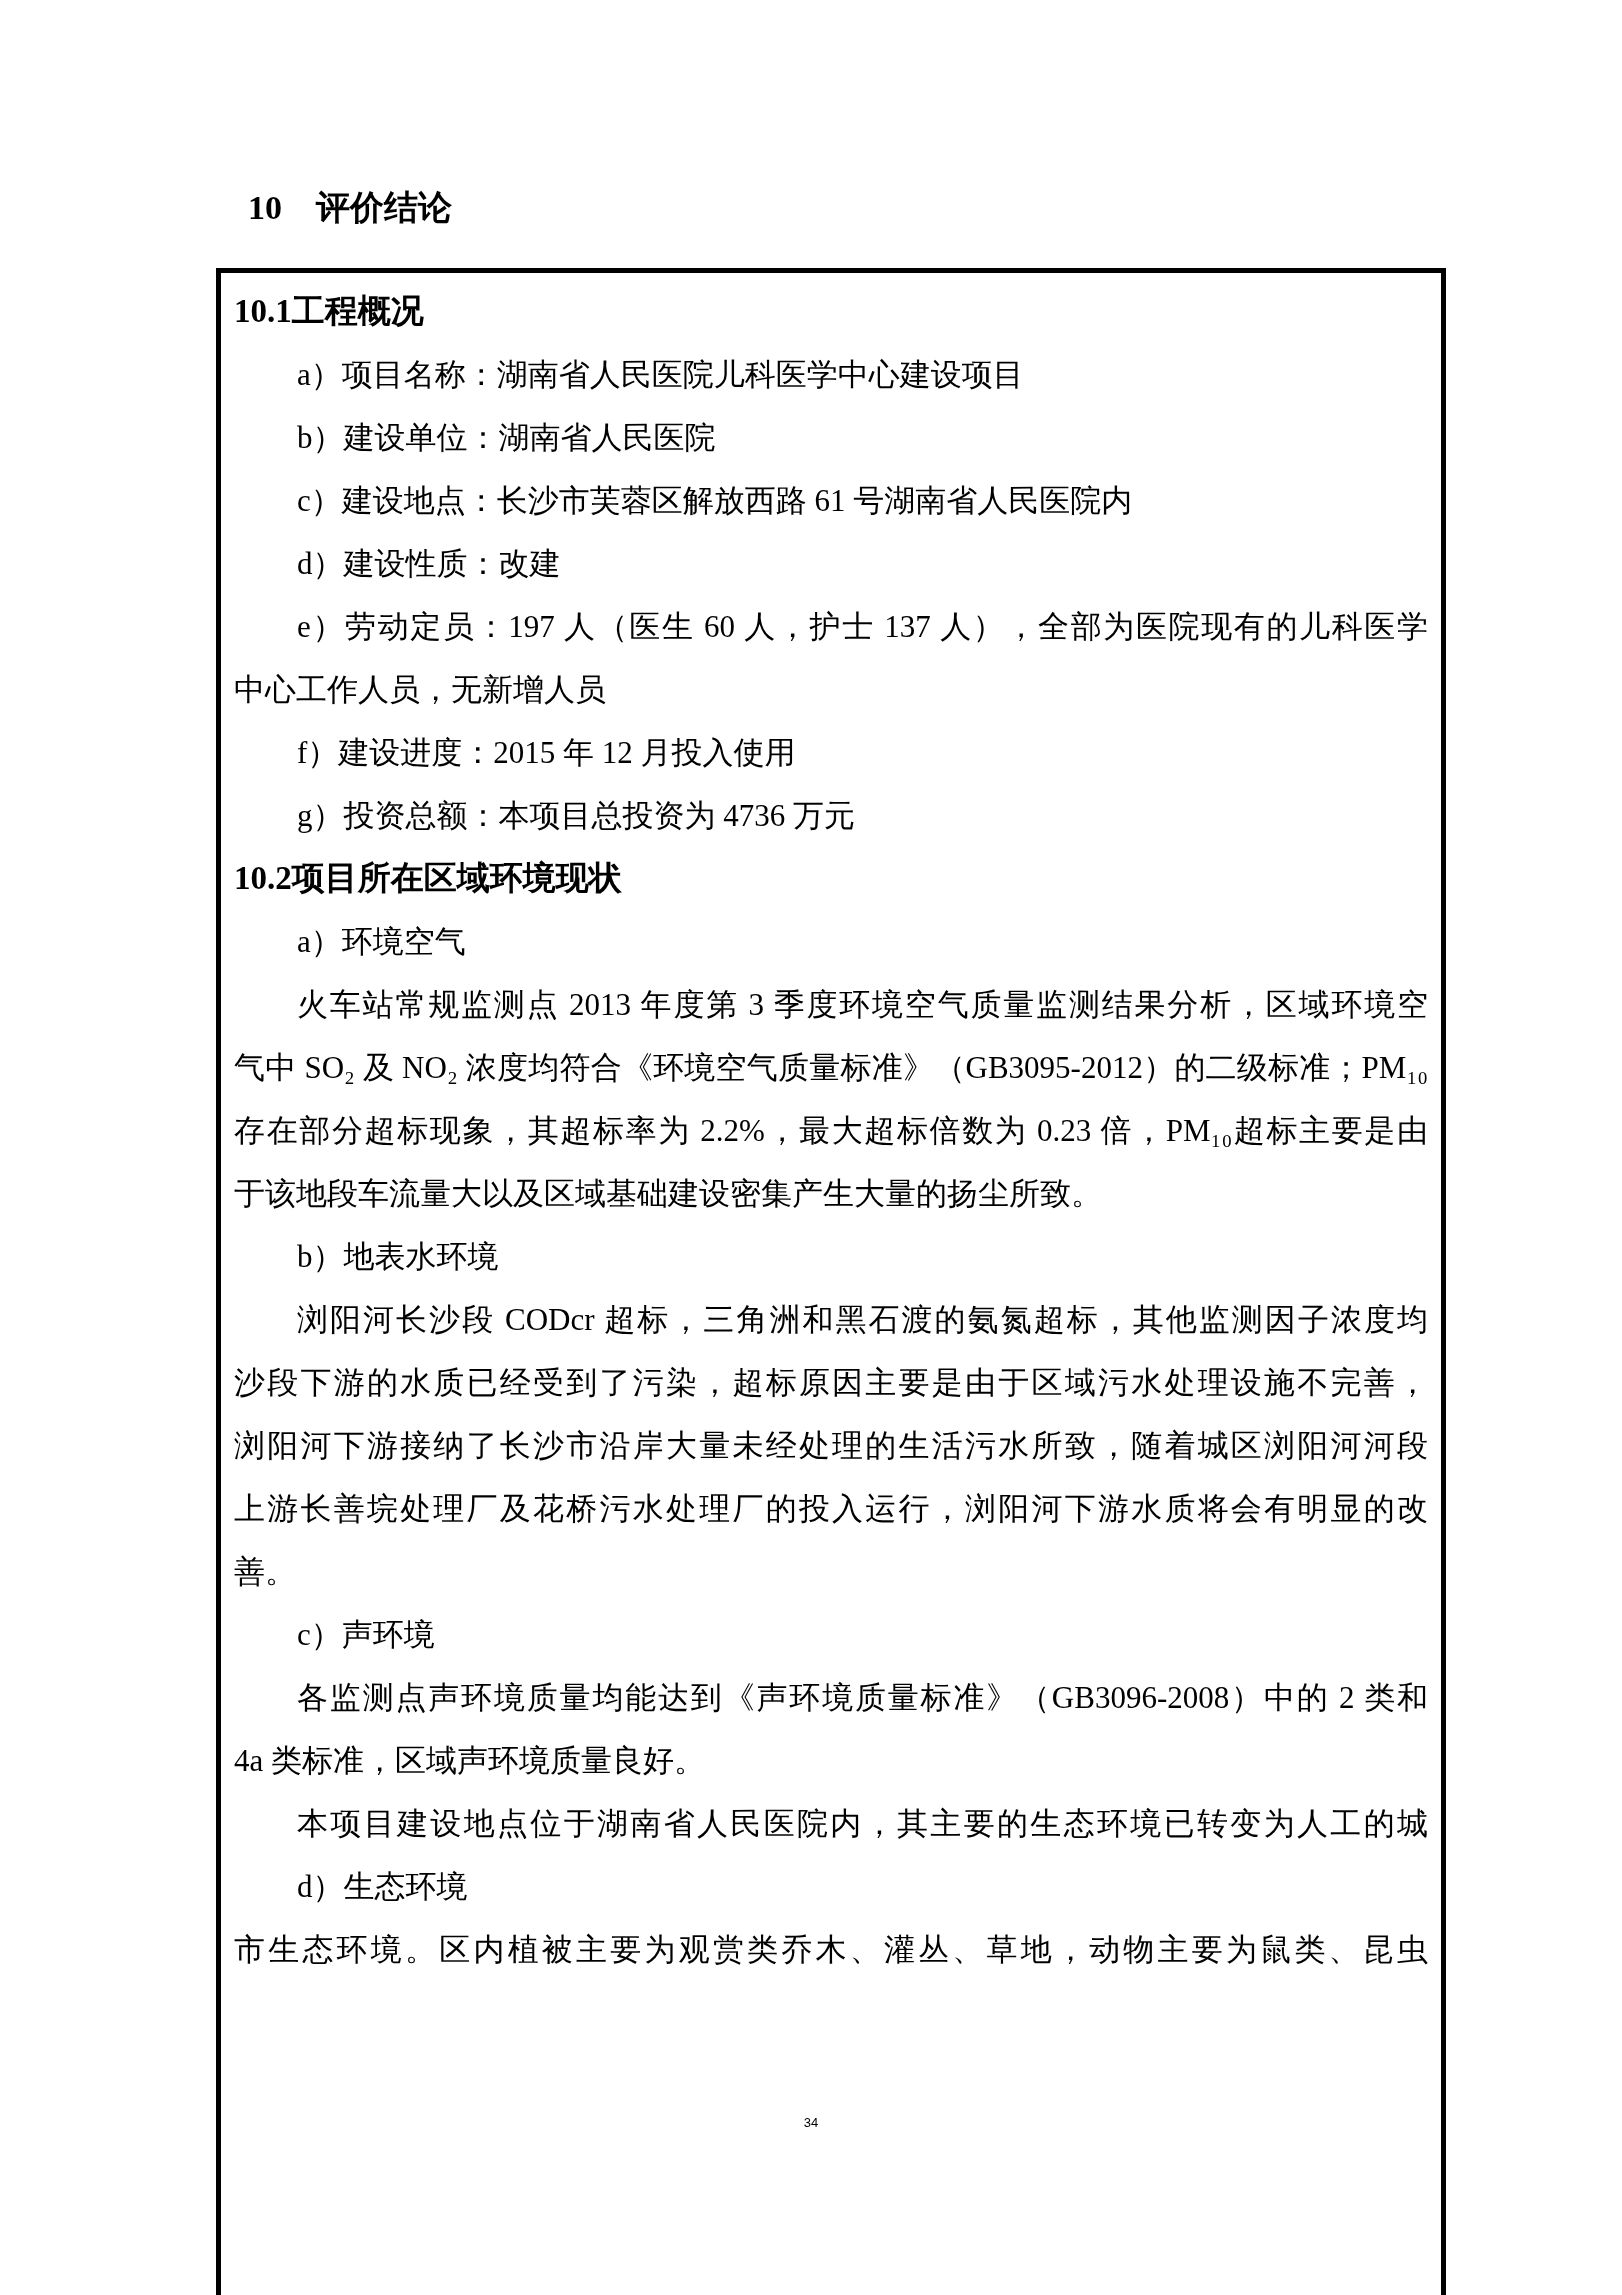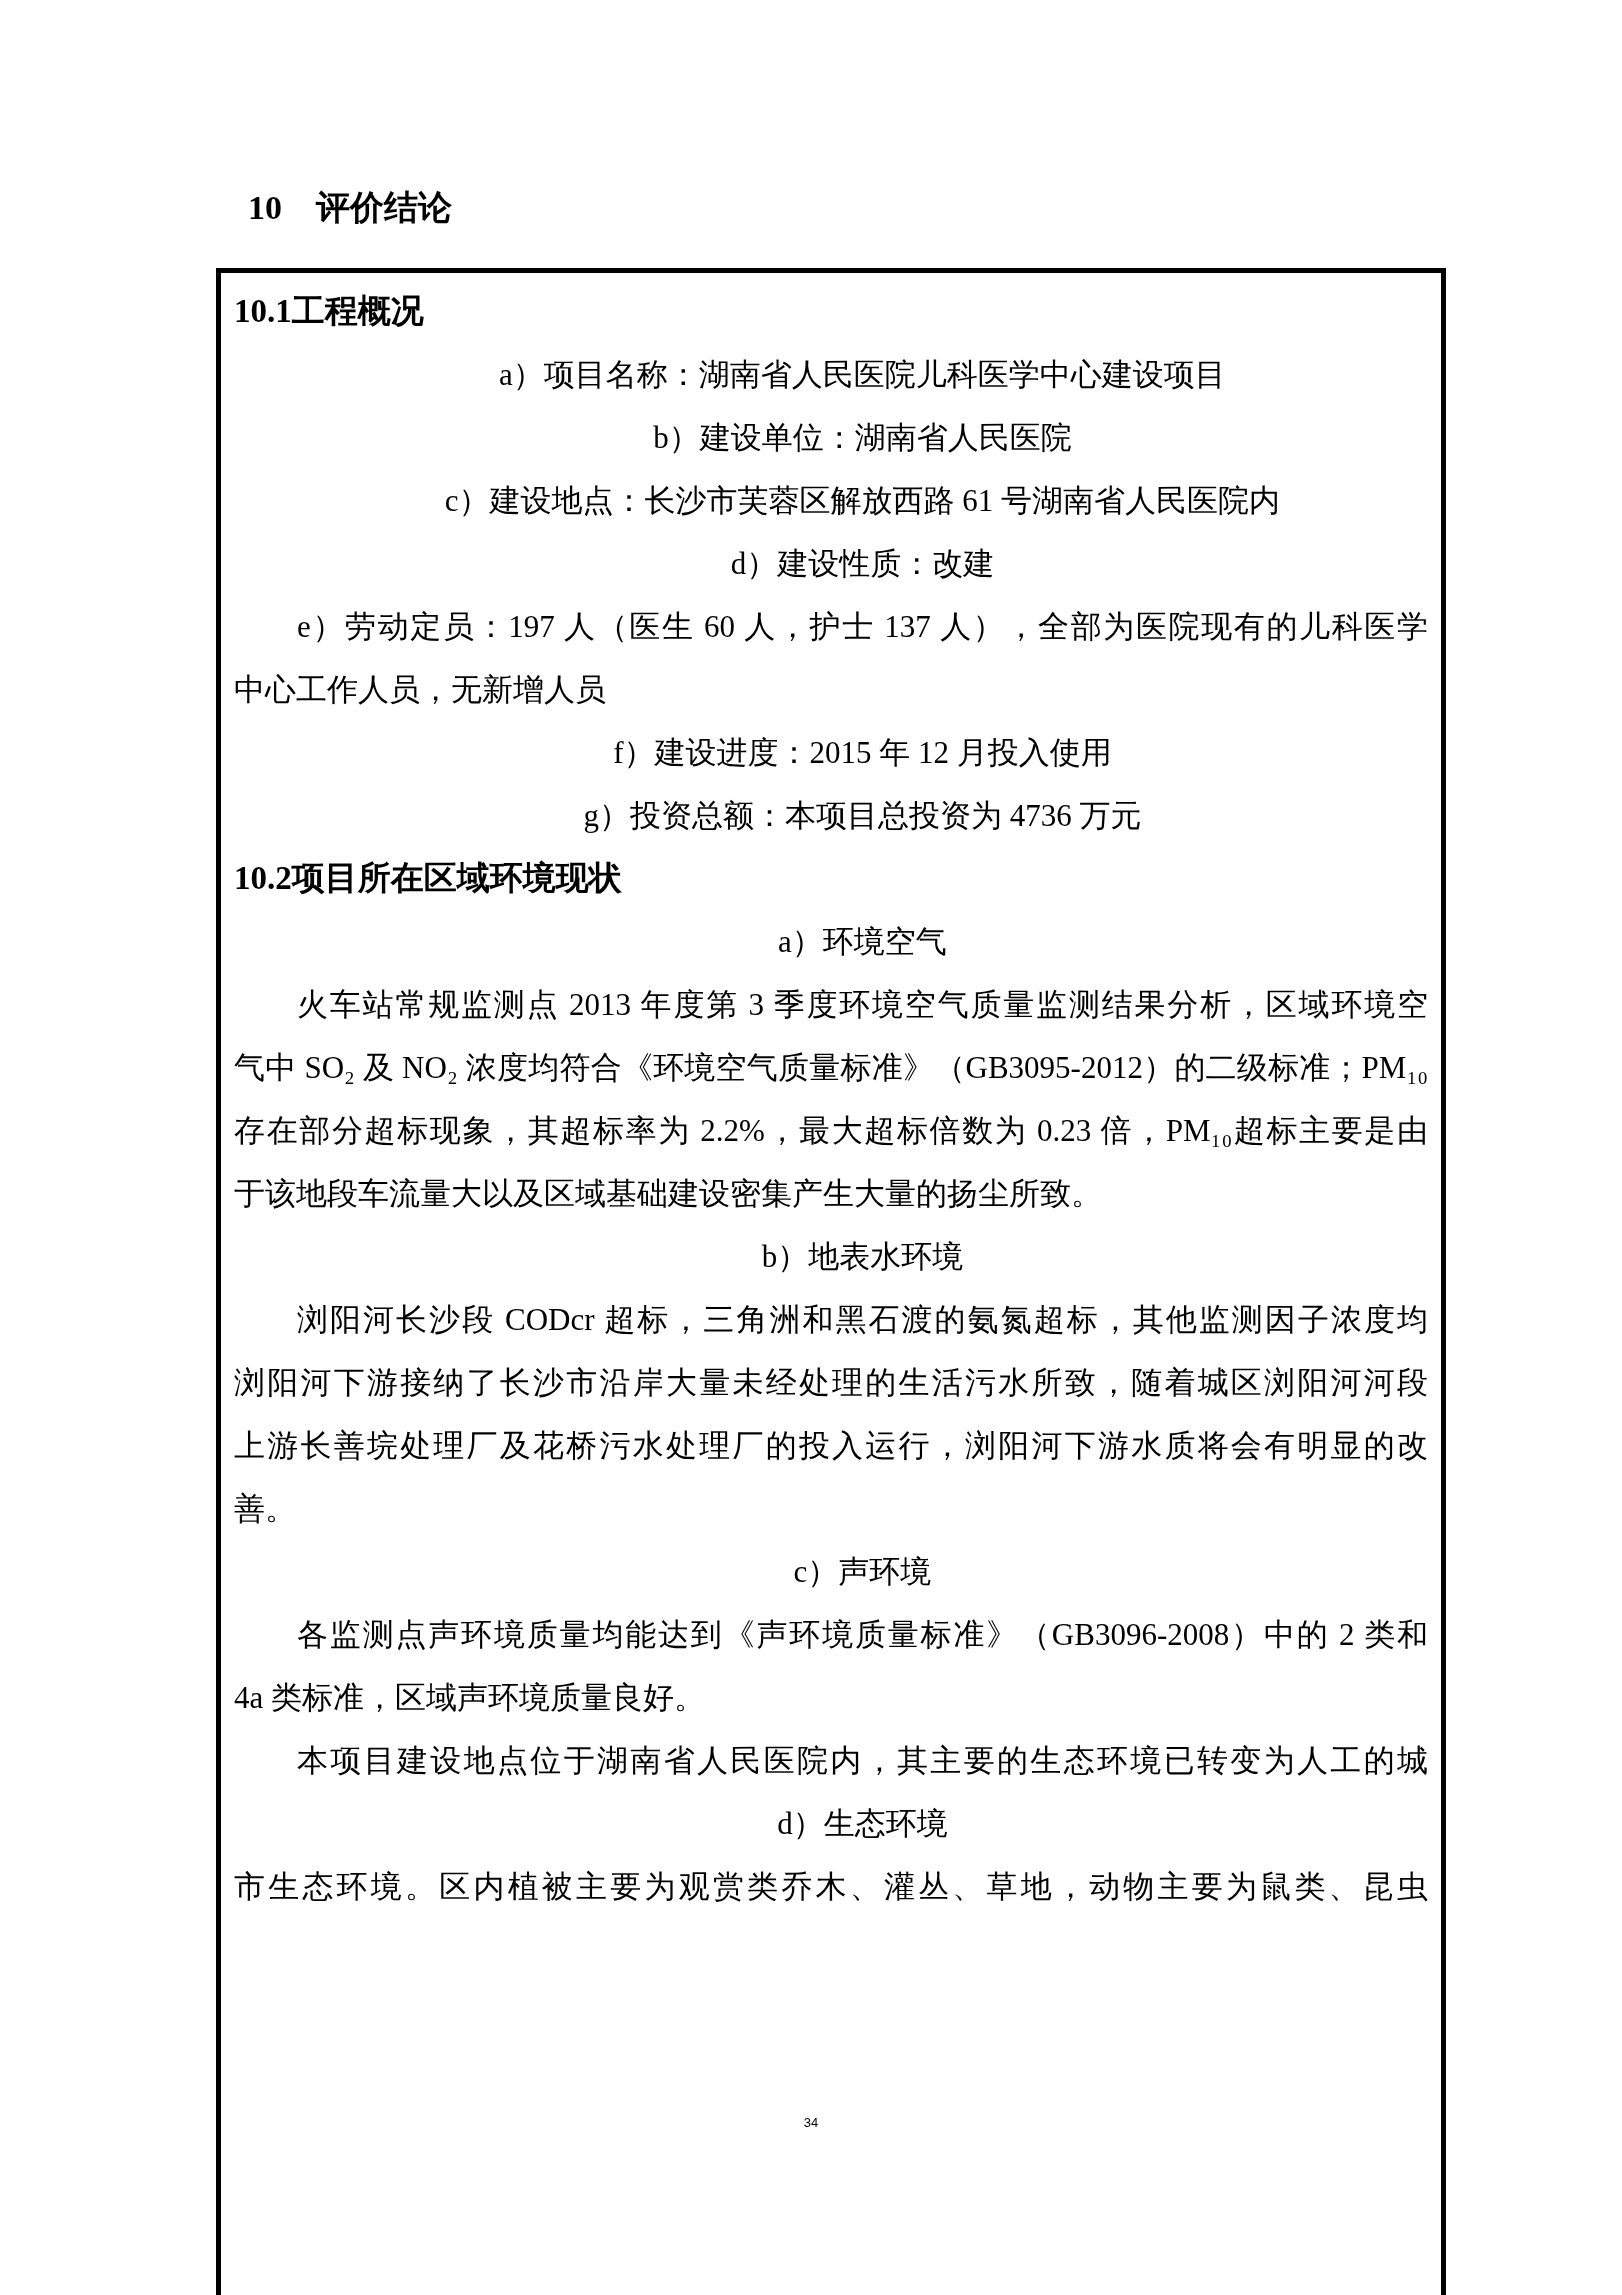--- a/index.html
+++ b/index.html
@@ -42,21 +42,20 @@
     font-size: 31px;
     text-align: left;
     overflow: hidden;
   }
   .line.h2 {
     font-weight: bold;
     font-size: 33px;
   }
   .line.indent {
     text-indent: 63px;
-    text-align: center;
   }
   .line.fill {
     text-align: justify;
     text-align-last: justify;
   }
   .page-number {
     position: absolute;
     left: 0;
     right: 0;
     top: 2115px;
@@ -83,20 +82,21 @@
     <div class="line indent">f）建设进度：2015 年 12 月投入使用</div>
     <div class="line indent">g）投资总额：本项目总投资为 4736 万元</div>
     <div class="line h2">10.2项目所在区域环境现状</div>
     <div class="line indent">a）环境空气</div>
     <div class="line indent fill">火车站常规监测点 2013 年度第 3 季度环境空气质量监测结果分析，区域环境空</div>
     <div class="line fill">气中 SO₂ 及 NO₂ 浓度均符合《环境空气质量标准》（GB3095-2012）的二级标准；PM₁₀</div>
     <div class="line fill">存在部分超标现象，其超标率为 2.2%，最大超标倍数为 0.23 倍，PM₁₀超标主要是由</div>
     <div class="line">于该地段车流量大以及区域基础建设密集产生大量的扬尘所致。</div>
     <div class="line indent">b）地表水环境</div>
     <div class="line indent fill">浏阳河长沙段 CODcr 超标，三角洲和黑石渡的氨氮超标，其他监测因子浓度均</div>
+    <div class="line fill">沙段下游的水质已经受到了污染，超标原因主要是由于区域污水处理设施不完善，</div>
     <div class="line fill">浏阳河下游接纳了长沙市沿岸大量未经处理的生活污水所致，随着城区浏阳河河段</div>
     <div class="line fill">上游长善垸处理厂及花桥污水处理厂的投入运行，浏阳河下游水质将会有明显的改</div>
     <div class="line">善。</div>
     <div class="line indent">c）声环境</div>
     <div class="line indent fill">各监测点声环境质量均能达到《声环境质量标准》（GB3096-2008）中的 2 类和</div>
     <div class="line">4a 类标准，区域声环境质量良好。</div>
     <div class="line indent fill">本项目建设地点位于湖南省人民医院内，其主要的生态环境已转变为人工的城</div>
     <div class="line indent">d）生态环境</div>
     <div class="line fill">市生态环境。区内植被主要为观赏类乔木、灌丛、草地，动物主要为鼠类、昆虫</div>
   </div>

